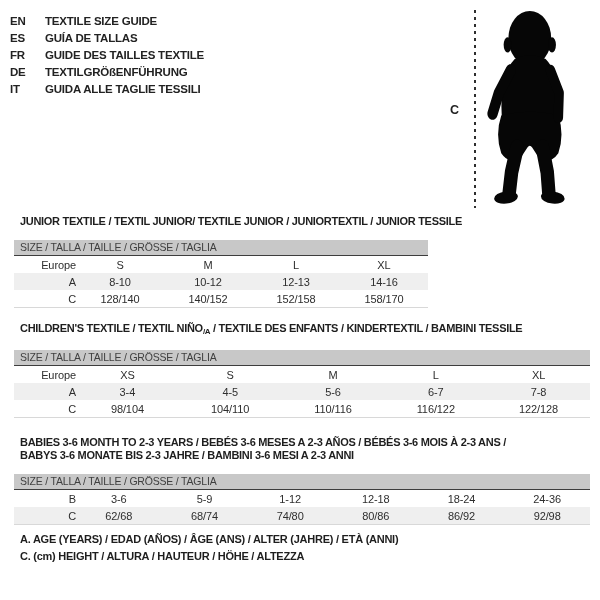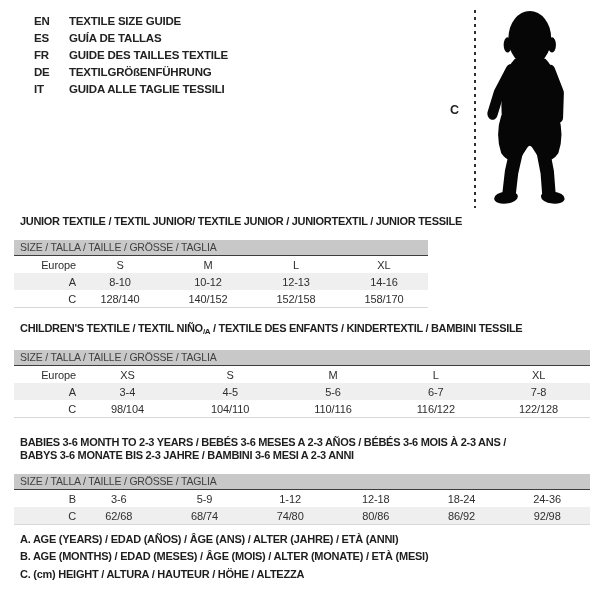--- a/index.html
+++ b/index.html
@@ -1,21 +1,21 @@
 <!DOCTYPE html>
 <html><head>
 <meta charset="utf-8">
 <style>
   html,body{margin:0;padding:0;background:#ffffff;}
   .canvas{
     position:relative;width:600px;height:600px;background:#ffffff;overflow:hidden;
     font-family:"Liberation Sans", sans-serif;color:#222;
   }
   
-  .lang-list{position:absolute;left:34px;top:12px;}
+  .lang-list{position:absolute;left:10px;top:12px;}
   .lang-row{display:flex;height:17px;align-items:center;}
   .lang-code{width:35px;font-weight:bold;font-size:11.5px;letter-spacing:-0.2px;}
   .lang-label{font-weight:bold;font-size:11.5px;letter-spacing:-0.2px;white-space:nowrap;}
 
   
   .figure{position:absolute;left:446px;top:0;width:150px;height:215px;}
   .dotted-line{
     position:absolute;left:28px;top:10px;width:2px;height:198px;
     background:repeating-linear-gradient(to bottom,#2e2e2e 0,#2e2e2e 3px,transparent 3px,transparent 7px);
   }
@@ -205,18 +205,17 @@
             <td class="val">92/98</td>
           </tr>
         </tbody>
     </table>
   </section>
 
   <div class="notes">
 
       <div class="note-line">A. AGE (YEARS) / EDAD (AÑOS) / ÂGE (ANS) / ALTER (JAHRE) / ETÀ (ANNI)</div>
 
-      <div class="note-line">B. AGE (MONTHS) / EDAD (MESES) / ÂGE (MOIS) / ALTER (MONATE) / ETÀ (MESI)</div>
 
       <div class="note-line">C. (cm) HEIGHT / ALTURA / HAUTEUR / HÖHE / ALTEZZA</div>
     </div>
 
 </div>
 
 </body></html>

